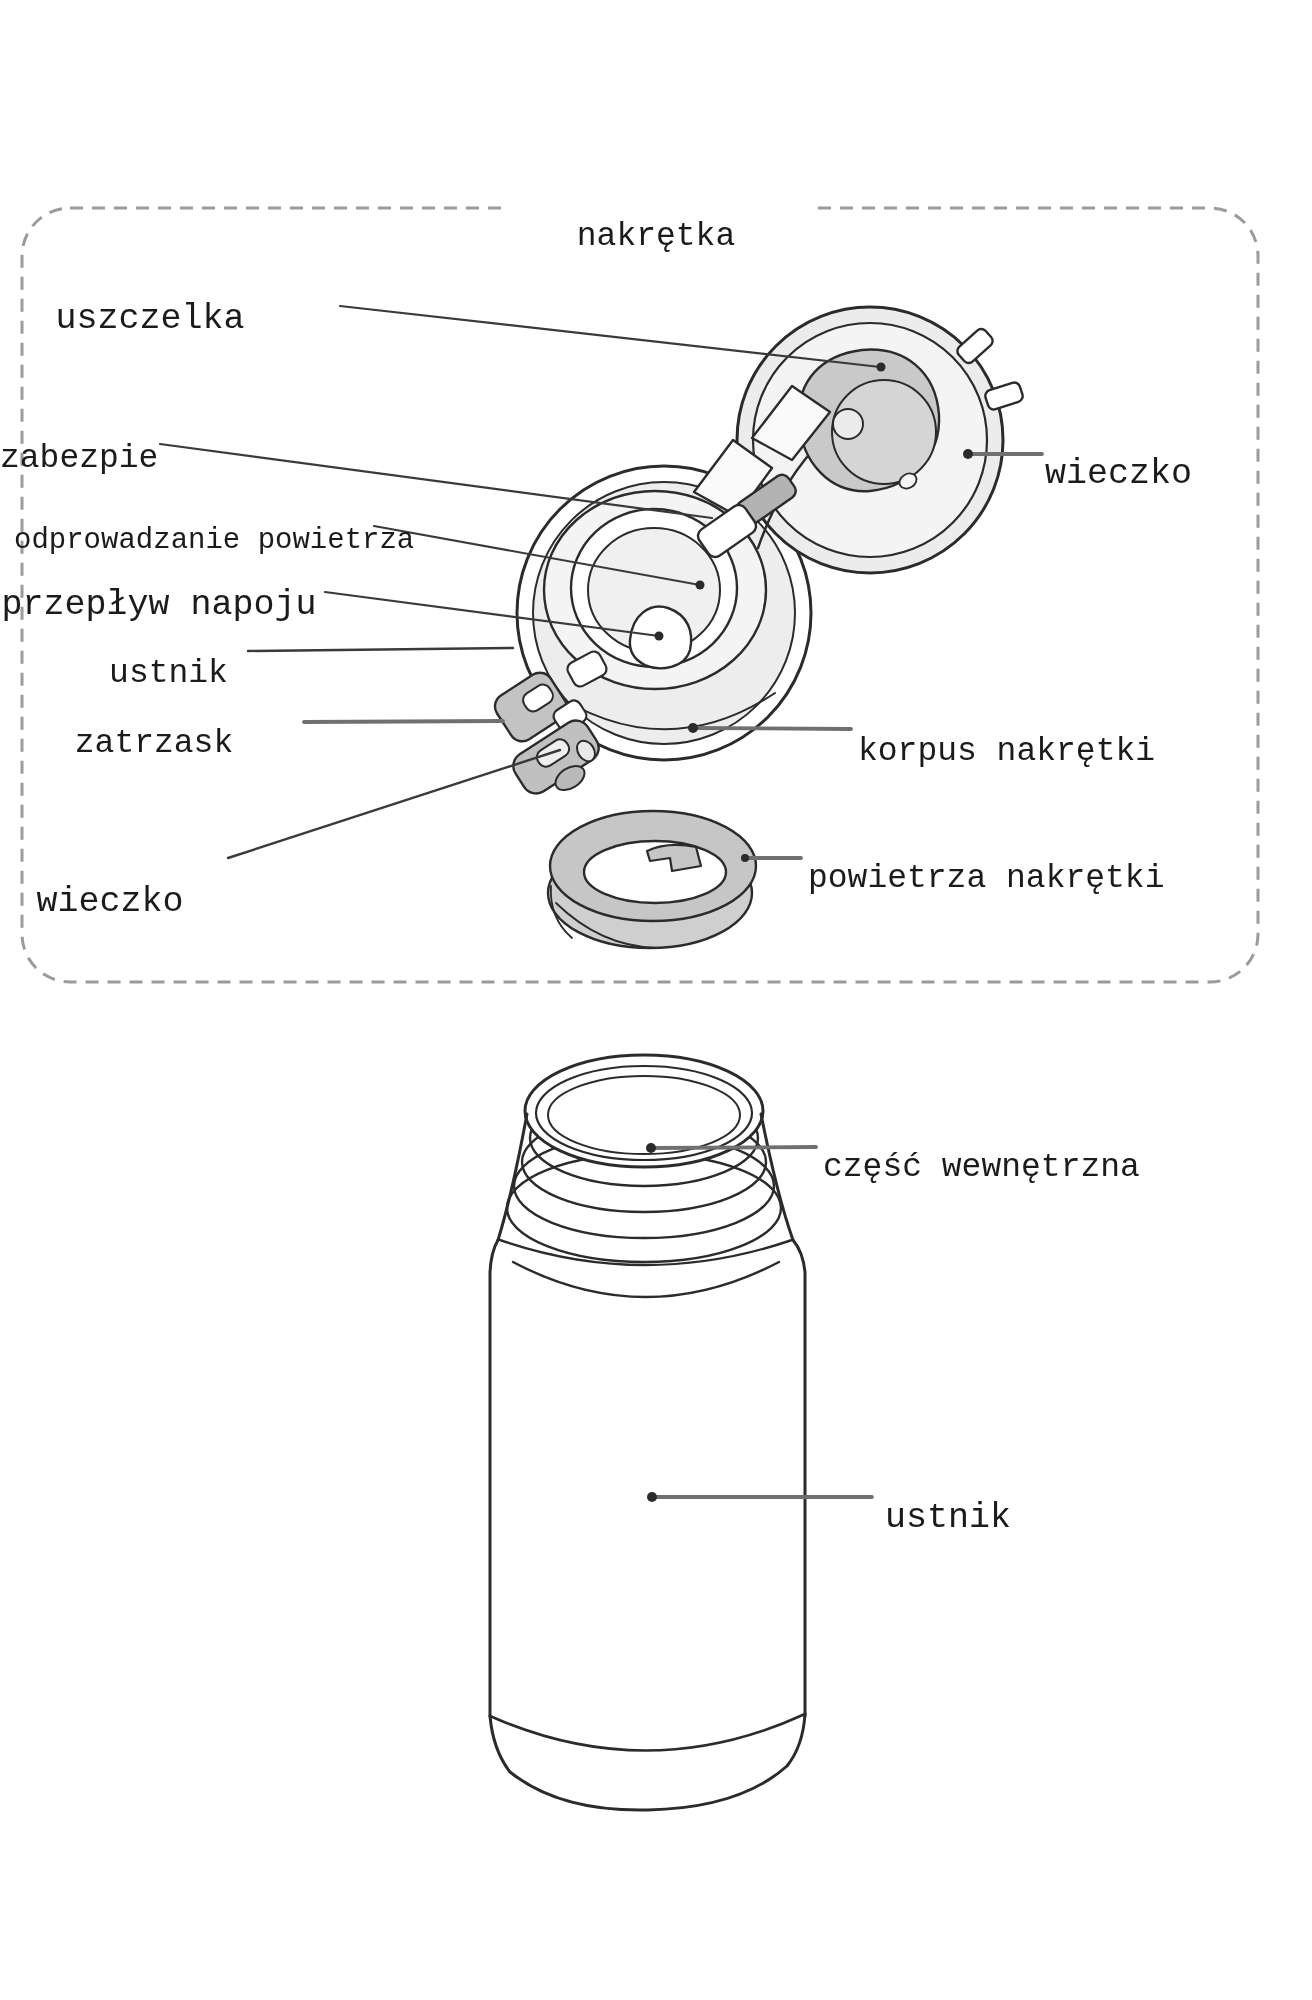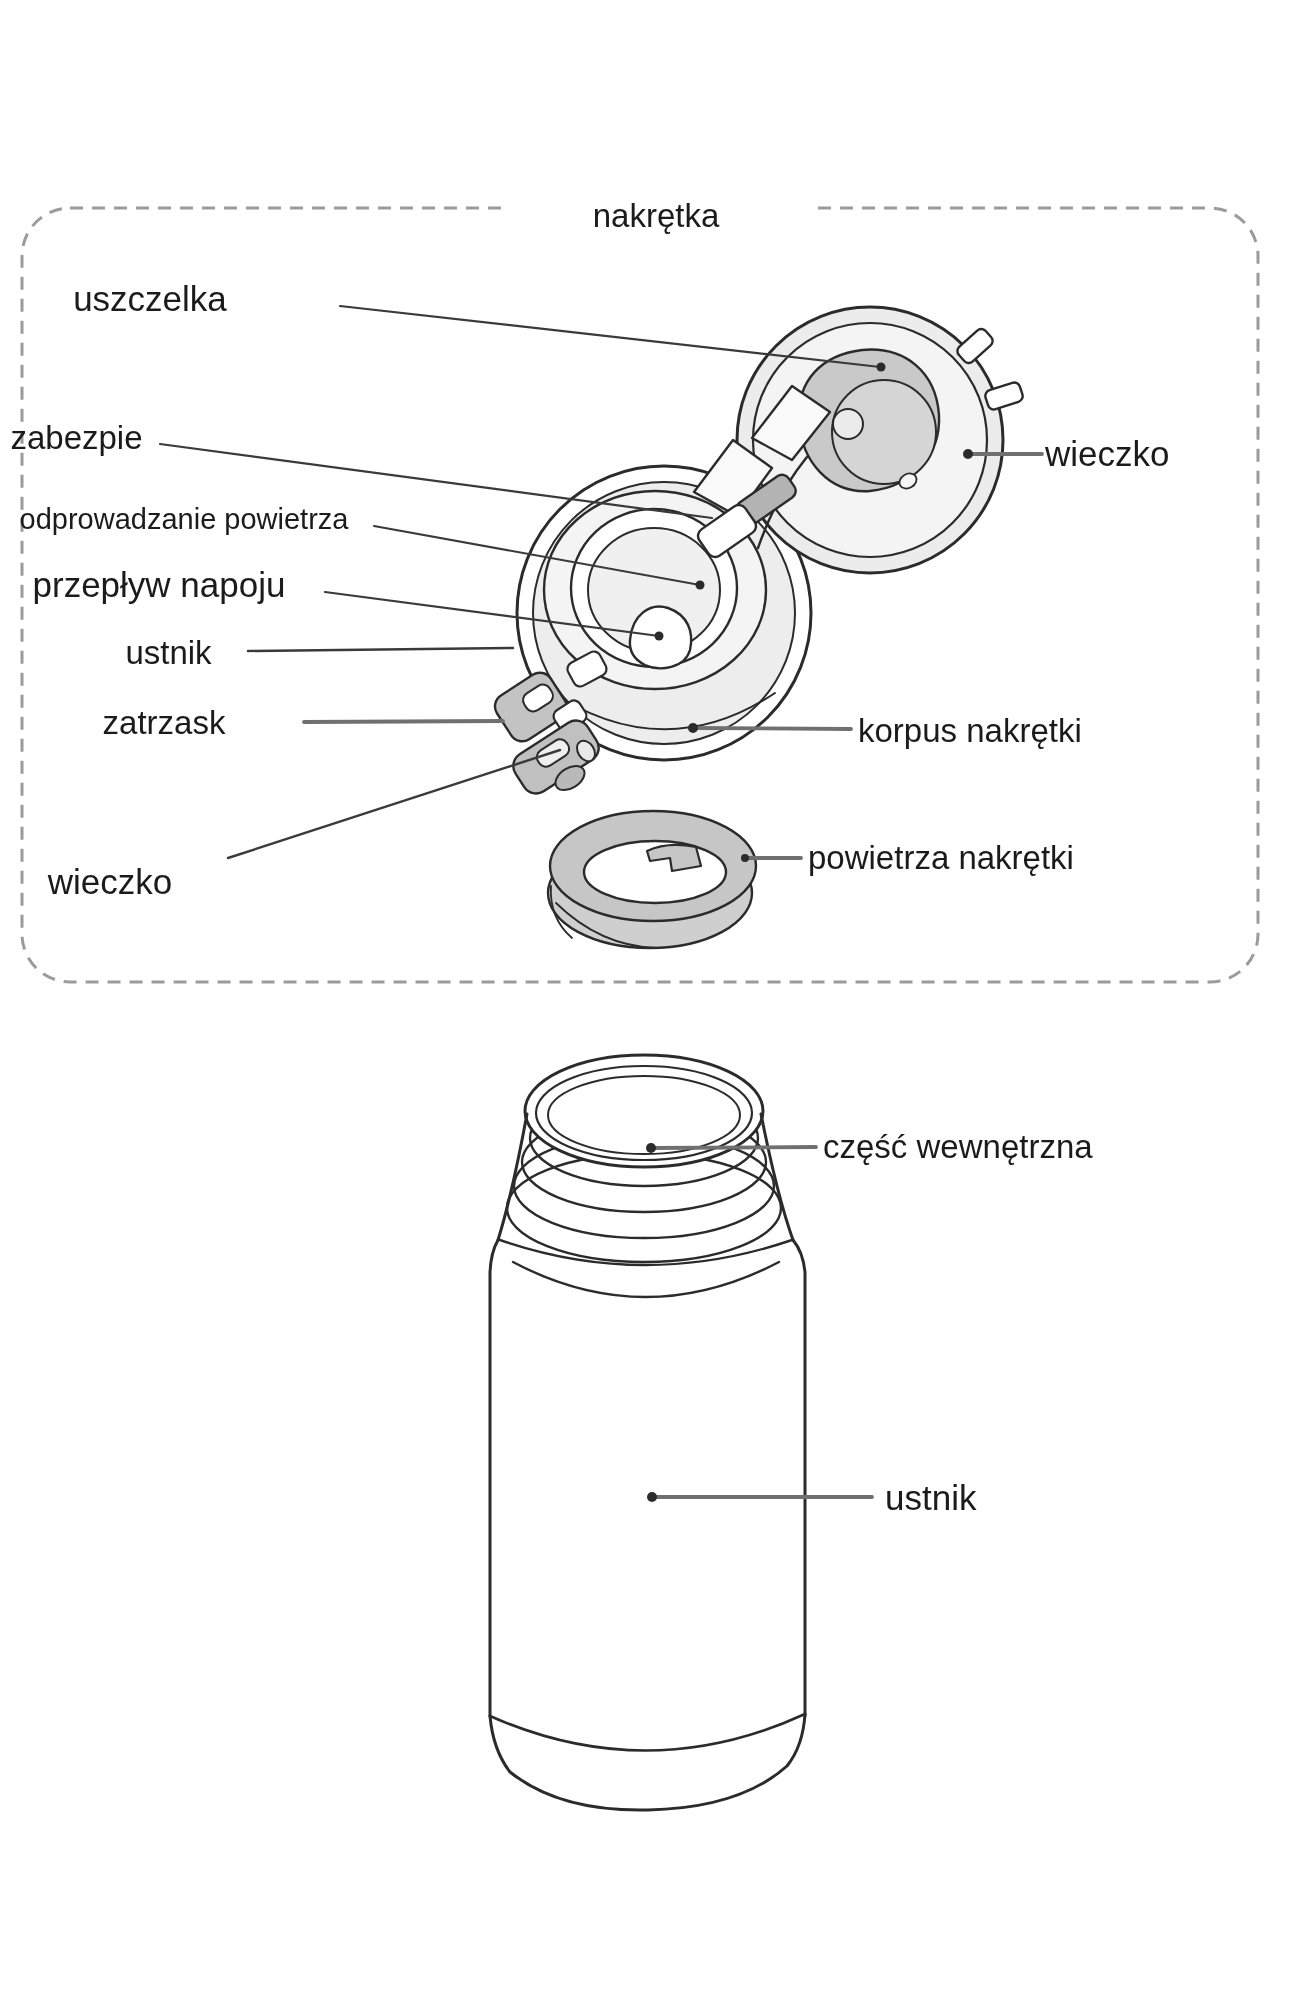--- a/index.html
+++ b/index.html
@@ -1,25 +1,26 @@
 <!DOCTYPE html>
 <html><head>
 <meta charset="utf-8">
 <style>
   html,body{margin:0;padding:0;}
   body{width:1312px;height:2000px;position:relative;background:#ffffff;overflow:hidden;}
   #art{position:absolute;left:0;top:0;}
   .label{
     position:absolute;
-    font-family:Liberation Sans, sans-serif;
+    font-family:Liberation Mono, monospace;
     font-size:33px;
     color:#1b1b1b;
     line-height:1;
     transform:translateY(-50%);
     white-space:nowrap;
+    margin-top:21px;
   }
   .r{text-align:center;}
   .c{text-align:center;}
   .sm{font-size:29px;}
   .lg{font-size:35px;}
 </style>
 </head>
 <body>
 
 <svg id="art" width="1312" height="2000" viewBox="0 0 1312 2000">
@@ -130,27 +131,27 @@
     <circle cx="652" cy="1497" r="5" fill="#2b2b2b" stroke="none"></circle>
   </g>
 </svg>
 
 <div class="label c" style="left:500px;width:312px;top:215px;">nakrętka</div>
 
 <div class="label r lg" style="left:0;width:300px;top:298px;">uszczelka</div>
 
 <div class="label r" style="left:0;width:153px;top:437px;">zabezpie</div>
 
-<div class="label r sm" style="left:0;width:368px;top:519px;">odprowadzanie powietrza</div>
+<div class="label r sm" style="left:0;width:368px;top:519px;padding-left:14px;">odprowadzanie powietrza</div>
 
 <div class="label r lg" style="left:0;width:318px;top:584px;">przepływ napoju</div>
 
 <div class="label r" style="left:0;width:241px;top:652px;padding-left:48px;">ustnik</div>
 
-<div class="label r" style="left:16px;width:296px;top:722px;">zatrzask</div>
+<div class="label r" style="left:6px;width:296px;top:722px;">zatrzask</div>
 
 <div class="label r lg" style="left:0;width:220px;top:881px;">wieczko</div>
 
 <div class="label lg" style="left:1045px;top:453px;">wieczko</div>
 
 <div class="label" style="left:858px;top:730px;text-align:center;">korpus nakrętki</div>
 
 <div class="label" style="left:808px;top:857px;">powietrza nakrętki</div>
 
 <div class="label" style="left:823px;top:1146px;">część wewnętrzna</div>

